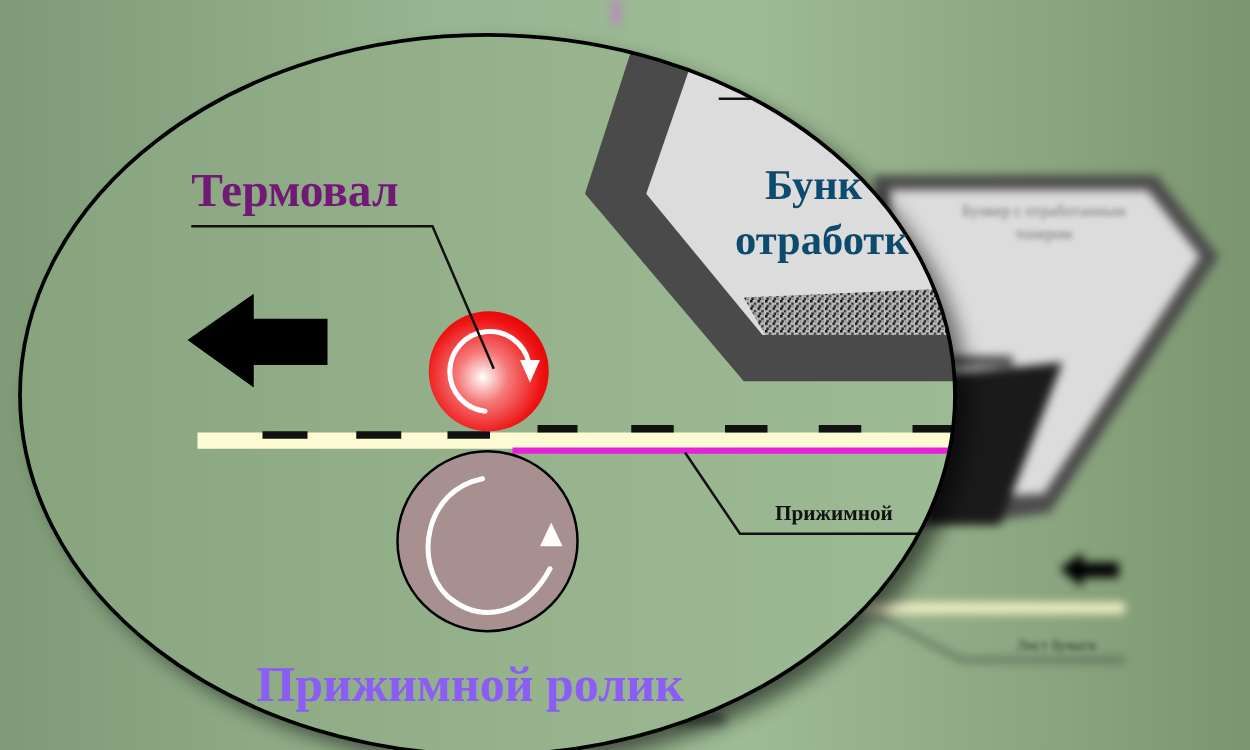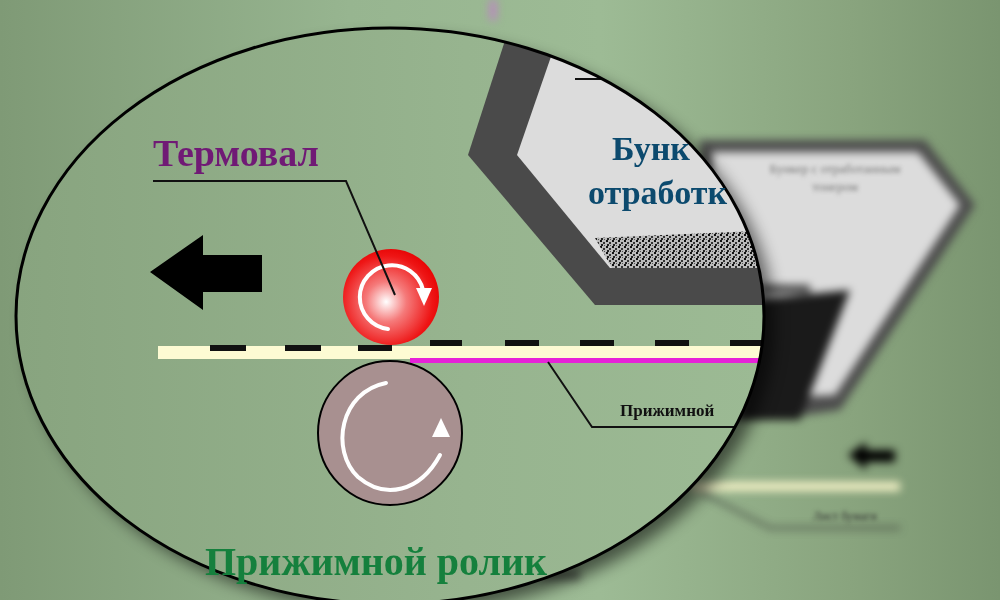--- a/index.html
+++ b/index.html
@@ -136,21 +136,21 @@
       </g>
 
       <polygon points="150,272 203,235 203,255 262,255 262,292 203,292 203,310" fill="#000"></polygon>
     </g>
 
     <ellipse cx="390" cy="316" rx="374" ry="288" fill="none" stroke="#000" stroke-width="3"></ellipse>
   </svg>
 
   <div class="lbl" style="left:153px; top:134px; font-size:38px; color:#701a75;">Термовал</div>
 
-  <div class="lbl" style="left:205px; top:528px; font-size:40px; color:#15803d;margin-top:14px;">Прижимной ролик</div>
+  <div class="lbl" style="left:205px; top:528px; font-size:40px; color:#8b5cf6;">Прижимной ролик</div>
 
   <div style="position:absolute; left:0; top:0; width:1000px; height:600px; overflow:hidden; clip-path: ellipse(374px 288px at 390px 316px);">
     <div class="lbl" style="left:612px; top:132px; font-size:34px; color:#0c4a6e;">Бунк</div>
     <div class="lbl" style="left:588px; top:176px; font-size:34px; color:#0c4a6e;">отработк</div>
     <div class="lbl" style="left:620px; top:402px; font-size:17px; color:#111;">Прижимной</div>
   </div>
 
 </div>
 
 </body></html>

